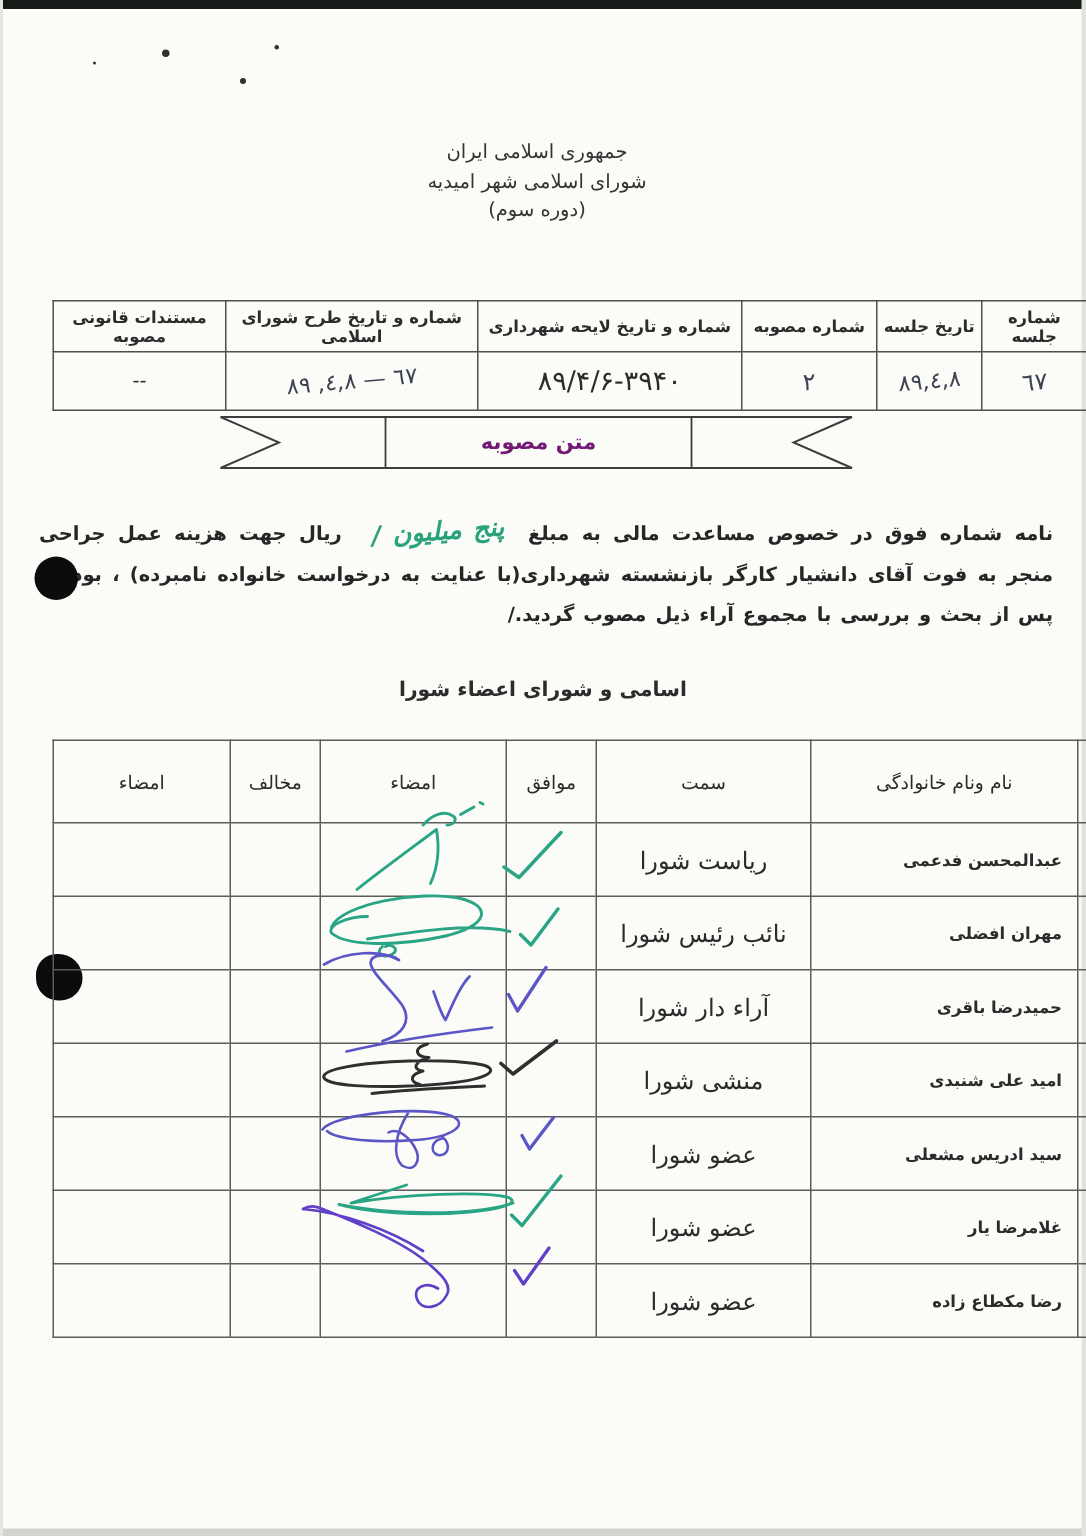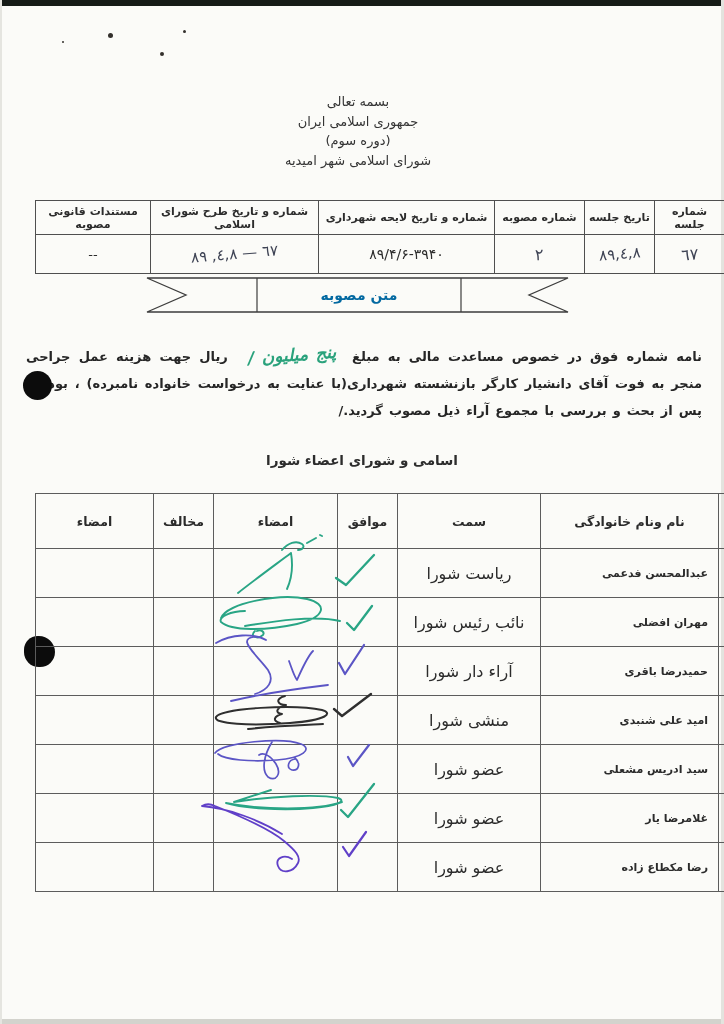--- a/index.html
+++ b/index.html
@@ -44,21 +44,21 @@
     transform:rotate(-5deg) skewX(-4deg); letter-spacing:1px;
   }
   .hand-sm { font-size:15px; }
 
   
   .ribbon { position:absolute; left:145px; top:276px; width:425px; height:38px; }
   .ribbon svg { position:absolute; inset:0; }
   .ribbon-label {
     position:absolute; left:112px; width:204px; top:0; height:38px;
     display:flex; align-items:center; justify-content:center;
-    font-weight:700; font-size:14px; color:#0369a1; direction:rtl;
+    font-weight:700; font-size:14px; color:#701a75; direction:rtl;
   }
 
   
   .resolution {
     position:absolute; right:22px; left:26px; top:329px;
     direction:rtl; text-align:justify; text-align-last:right;
     font-weight:700; font-size:13px; line-height:27px; color:#262626;
     word-spacing:1.5px;
   }
   .amount {
@@ -78,21 +78,21 @@
     text-align:center; direction:rtl;
     font-weight:700; font-size:13.5px; color:#2c2c2c;
   }
 
   
   .sig-table {
     position:absolute; left:35px; top:493px; width:668px;
     direction:rtl; color:#2b2b2b;
   }
   .sig-table td { border:1.4px solid #5c5c5c; vertical-align:middle; }
-  .sig-table .hdr td { height:52px; font-weight:700; font-size:12.5px; text-align:center; }
+  .sig-table .hdr td { height:52px; font-weight:400; font-size:12.5px; text-align:center; }
   .sig-table .row td { height:46px; }
   .c-no   { width:39px;  text-align:center; font-size:13px; }
   .c-name { width:157px; font-weight:700; font-size:11px; padding:0 10px; }
   .c-pos  { width:122px; font-weight:400; font-size:16px; padding:0 10px;text-align:center; }
   .c-agree{ width:57px; }
   .c-sig  { width:121px; }
   .c-opp  { width:57px; }
   .c-sig2 { width:115px; }
   .sig-overlay {
     position:absolute; left:35px; top:493px; width:668px; height:386px;
@@ -109,41 +109,40 @@
   <div class="scan-edge-bottom"></div>
   <div class="scan-edge-right"></div>
   <div class="scan-edge-left"></div>
 
   <div class="speck" style="left:108px; top:33px; width:5px; height:5px;"></div>
   <div class="speck" style="left:183px; top:30px; width:3px; height:3px;"></div>
   <div class="speck" style="left:160px; top:52px; width:4px; height:4px;"></div>
   <div class="speck" style="left:62px; top:41px; width:2px; height:2px;"></div>
 
   <div class="letterhead">
-    <div>بسمه تعالی</div>
     <div>جمهوری اسلامی ایران</div>
+    <div>شورای اسلامی شهر امیدیه</div>
     <div>(دوره سوم)</div>
-    <div>شورای اسلامی شهر امیدیه</div>
   </div>
 
   <table class="meta-table">
     <tbody>
         <tr class="hdr">
       <td style="width:67px">شماره جلسه</td>
       <td style="width:67px">تاریخ جلسه</td>
       <td style="width:87px">شماره مصوبه</td>
       <td style="width:173px">شماره و تاریخ لایحه شهرداری</td>
       <td style="width:165px">شماره و تاریخ طرح شورای اسلامی</td>
       <td style="width:112px">مستندات قانونی مصوبه</td>
     </tr>
     <tr class="val">
       <td><span class="hand ltr">٦٧</span></td>
       <td><span class="hand hand-sm ltr">٨٩,٤,٨</span></td>
       <td><span class="hand">٢</span></td>
-      <td><span class="ltr" style="font-size:14px;">۸۹/۴/۶-۳۹۴۰</span></td>
+      <td><span class="ltr" style="font-size:18px;">۸۹/۴/۶-۳۹۴۰</span></td>
       <td><span class="hand hand-sm ltr">۸۹ ,٤,۸ — ٦٧</span></td>
       <td><span>--</span></td>
     </tr>
   </tbody>
     </table>
 
   <div class="ribbon">
     <svg viewBox="0 0 425 38" width="425" height="38">
       <path d="M2,2 L423,2 L384,19 L423,36 L2,36 L41,19 Z" fill="#fbfbf8" stroke="#3d3d3d" stroke-width="1.3" stroke-linejoin="miter"></path>
       <line x1="112" y1="2" x2="112" y2="36" stroke="#3d3d3d" stroke-width="1.2"></line>

